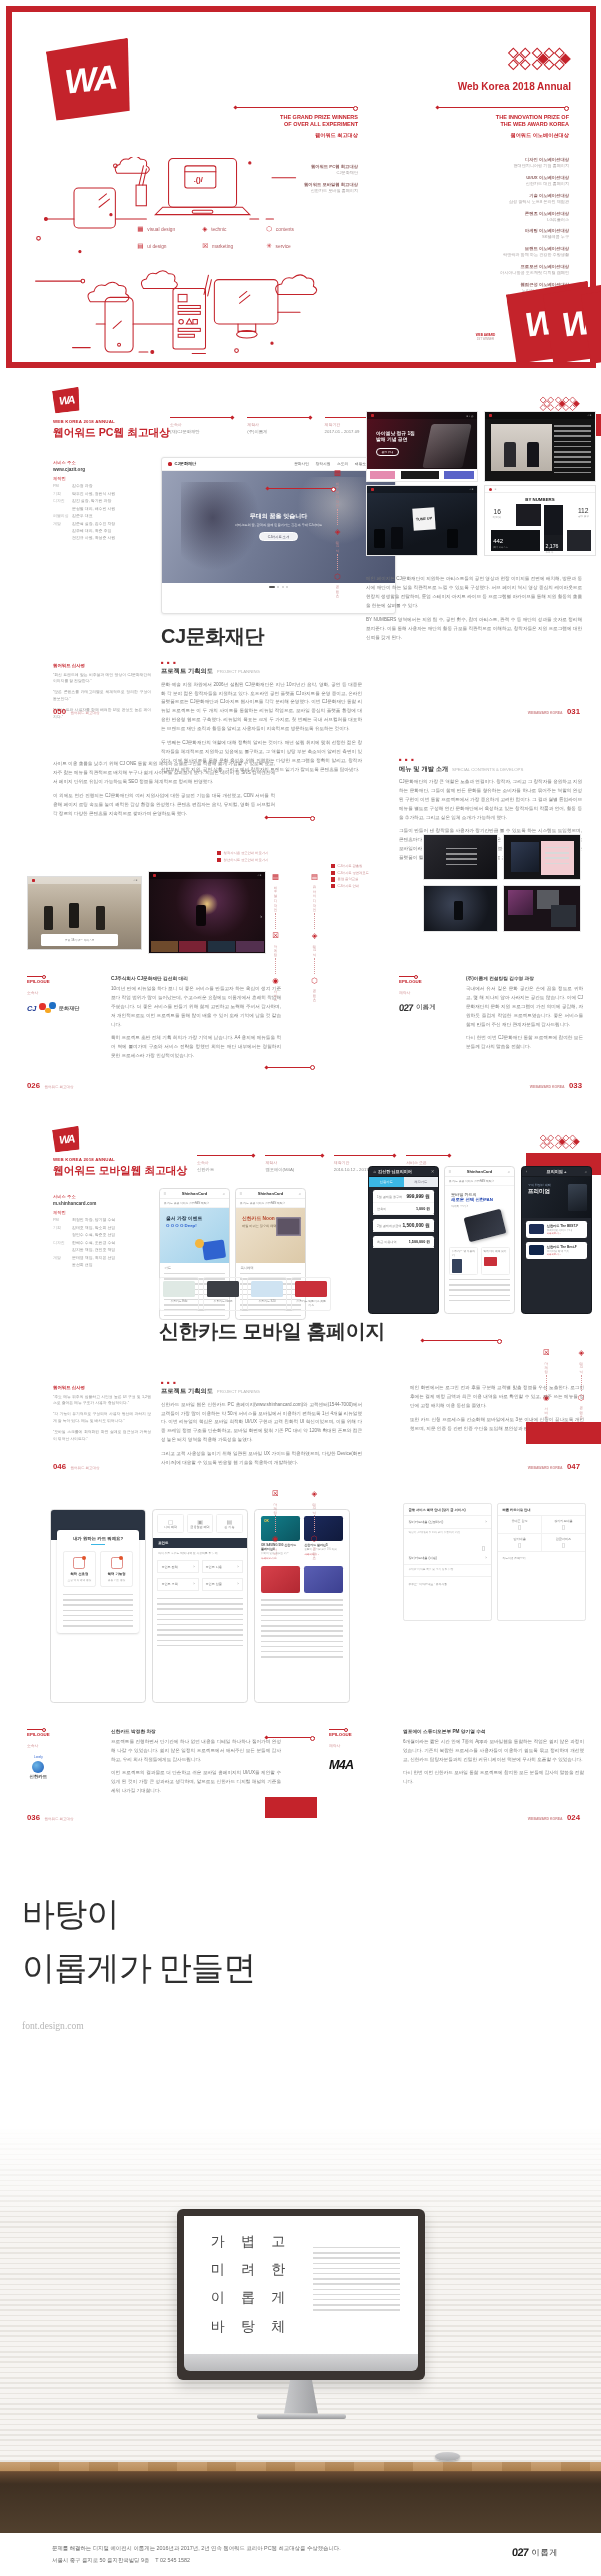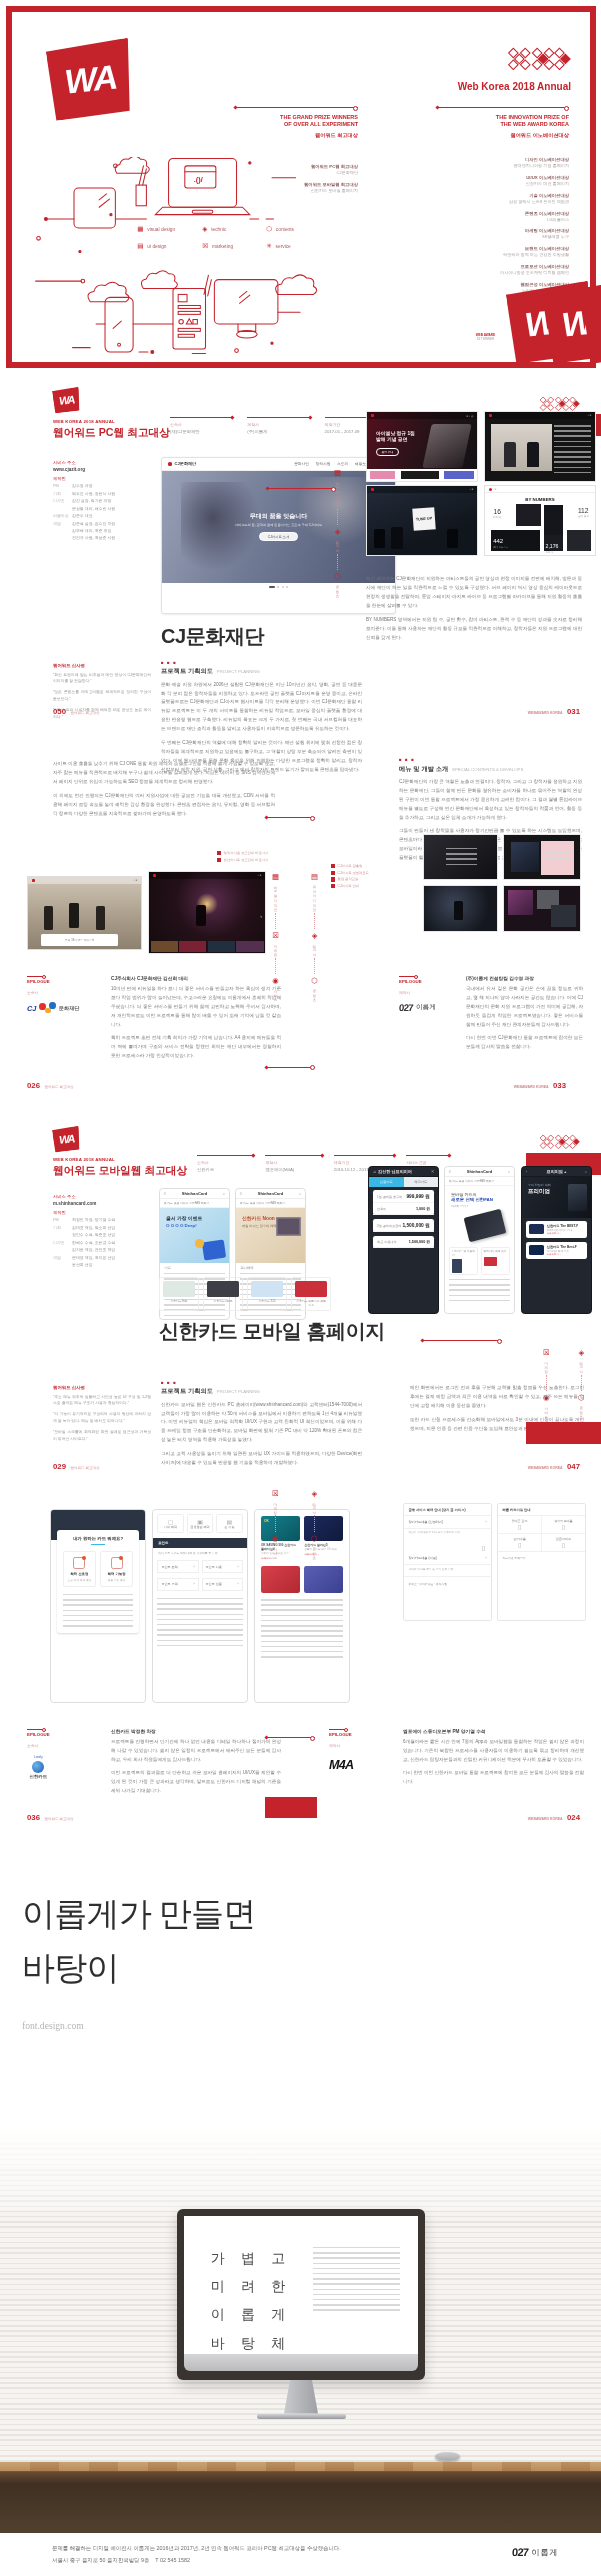--- a/index.html
+++ b/index.html
@@ -131,21 +131,21 @@
 
   
   #desk{left:0; top:2129px; width:602px; height:404px; background:repeating-linear-gradient(180deg,#f6f4f1 0 3.7px,#e8e5e0 3.7px 5.2px); overflow:hidden;}
   #desk .haze{position:absolute; left:0; top:0; width:100%; height:81px; background:linear-gradient(180deg,rgba(255,255,255,.92),rgba(255,255,255,.25));}
   #monitor{position:absolute; left:177px; top:80px; width:248px;}
   #mon-frame{background:#3a3431; border-radius:6px; padding:6.7px 6.7px 9px; box-shadow:0 6px 13.3px rgba(0,0,0,.18);}
   #mon-screen{background:#fff; height:138px; position:relative; overflow:hidden;}
   #mon-chin{height:19px; background:linear-gradient(180deg,#d9d9db,#b9babc); border-radius:0 0 6px 6px; margin-top:-2.2px;}
   #mon-neck{width:34px; height:34px; margin:0 auto; background:linear-gradient(90deg,#c9cacc,#9fa0a3); clip-path:polygon(18% 0,82% 0,100% 100%,0 100%);}
   #mon-base{width:89px; height:5.2px; margin:0 auto; background:linear-gradient(180deg,#d2d3d5,#97989b); border-radius:2.2px;}
-  .kgrid{position:absolute; left:27px; top:34px; display:grid; grid-template-rows:repeat(4,1fr); row-gap:10.4px;}
+  .kgrid{position:absolute; left:27px; top:17px; display:grid; grid-template-rows:repeat(4,1fr); row-gap:10.4px;}
   .kgrid div{font-family:"Liberation Serif","DejaVu Serif",serif; font-size:14px; color:#4a4a4a; letter-spacing:16.3px;}
   #mouse{position:absolute; left:435px; top:323px; width:25px; height:9px; background:linear-gradient(180deg,#cfcfd1,#a9aaac); border-radius:50%; box-shadow:0 1.5px 2.2px rgba(0,0,0,.25);}
   #wood{position:absolute; left:0; bottom:0; width:100%; height:71px; background:linear-gradient(180deg,#c59a6a 0,#b4854f 9px,#6b4c33 9.6px,#3f3022 22px,#51402e 100%);}
   #wood::before{content:""; position:absolute; left:0; top:0; width:100%; height:9px; background:repeating-linear-gradient(90deg,rgba(255,255,255,.08) 0 30px,rgba(0,0,0,.06) 30px 59px);}
 
   
   #footer{left:0; top:2533px; width:602px; height:43px; background:#fff;}
   #footer .t{font-size:5.4px; color:#6b6b6b; line-height:2.1;}
   #iropke-logo{position:absolute; right:44px; top:13.3px; display:flex; align-items:center; gap:3.7px;}
   #iropke-logo .mk{font-size:11px; font-weight:bold; letter-spacing:-0.7px; color:#222; transform:skewX(-4deg);}
@@ -712,21 +712,21 @@
   <div class="abs" style="left:466px; top:228px; width:117px;">
     <div class="q-t">(주)이롭게 컨설팅팀 김수영 과장</div>
     <p class="bodytxt" style="margin-top:0;">국내에서 유서 깊은 문화 공간은 손에 꼽을 정도로 귀하고, 몇 해 지나지 않아 사라지는 공간도 많습니다. 이에 CJ문화재단의 문화 지원 프로그램이 가진 의미에 공감해, 자원하듯 즐겁게 작업한 프로젝트였습니다. 좋은 서비스를 함께 만들어 주신 재단 관계자분들께 감사드립니다.</p>
     <p class="bodytxt">다시 한번 이번 CJ문화재단 통합 프로젝트에 참여한 모든 분들께 감사의 말씀을 전합니다.</p>
   </div>
 
   <div class="abs pn" style="left:27px; top:334px;">
     <span class="n">026</span>
       <span class="c">웹어워드 최고대상</span>
   </div>
-  <div class="abs pn" style="right:36px; top:334px;">
+  <div class="abs pn" style="right:20px; top:334px;">
     <span class="pre">WEBAWARD KOREA</span>
       <span class="n">033</span>
   </div>
 </div>
 
 <div class="sec spread" style="top:1120px;">
   <div class="abs wa wa-sm" style="left:53px; top:7.4px;">WA</div>
   <div class="abs" style="left:53px; top:37px;">
     <div class="eyebrow">WEB KOREA 2018 ANNUAL</div>
     <div class="sp-title">웹어워드 모바일웹 최고대상</div>
@@ -967,21 +967,21 @@
     <p class="bodytxt">그리고 고객 사용성을 높이기 위해 일관된 모바일 UX 가이드를 적용하였으며, 다양한 Device(화면 사이즈)에 대응할 수 있도록 반응형 웹 기술을 적용하여 개발하였다.</p>
   </div>
   <div class="abs harrow" style="left:421px; top:220px; width:81px;"></div>
   <div class="abs" style="left:410px; top:260px; width:174px;">
     <p class="bodytxt">메인 화면에서는 로그인 전과 후를 구분해 고객별 맞춤 정보를 우선 노출한다. 로그인 후에는 결제 예정 금액과 최근 이용 내역을 바로 확인할 수 있고, 자주 쓰는 메뉴를 상단에 고정 배치해 이용 동선을 줄였다.</p>
     <p class="bodytxt">또한 카드 신청 프로세스를 간소화해 모바일에서도 3분 이내에 신청이 끝나도록 개선했으며, 지문 인증 등 간편 인증 수단을 도입해 보안성과 편의성을 동시에 높였다.</p>
   </div>
   <div class="abs gtab" style="left:526px; top:302px; width:75px; height:22px;"></div>
 
   <div class="abs pn" style="left:53px; top:342px;">
-    <span class="n">029</span>
+    <span class="n">046</span>
       <span class="c">웹어워드 최고대상</span>
   </div>
   <div class="abs pn" style="right:22px; top:342px;">
     <span class="pre">WEBAWARD KOREA</span>
       <span class="n">047</span>
   </div>
 </div>
 
 <div class="sec spread" style="top:1494px; height:384px;">
   <div class="ph" style="left:50px; top:15px; height:194px; width:96px;">
@@ -1160,22 +1160,22 @@
     <span class="n">036</span>
       <span class="c">웹어워드 최고대상</span>
   </div>
   <div class="abs pn" style="right:22px; top:319px;">
     <span class="pre">WEBAWARD KOREA</span>
       <span class="n">024</span>
   </div>
 </div>
 
 <div class="sec" id="slogan" style="left:0; top:1878px; width:602px; height:251px; background:#fff; padding:10.4px 0 0 22px;">
+  <h2>바탕이</h2>
   <h2>이롭게가 만들면</h2>
-  <h2>바탕이</h2>
   <a class="lk">font.design.com</a>
 </div>
 
 <div class="sec" id="desk">
   <div class="haze"></div>
   <div id="monitor">
     <div id="mon-frame">
       <div id="mon-screen">
         <div class="kgrid">
           <div>가볍고</div>

